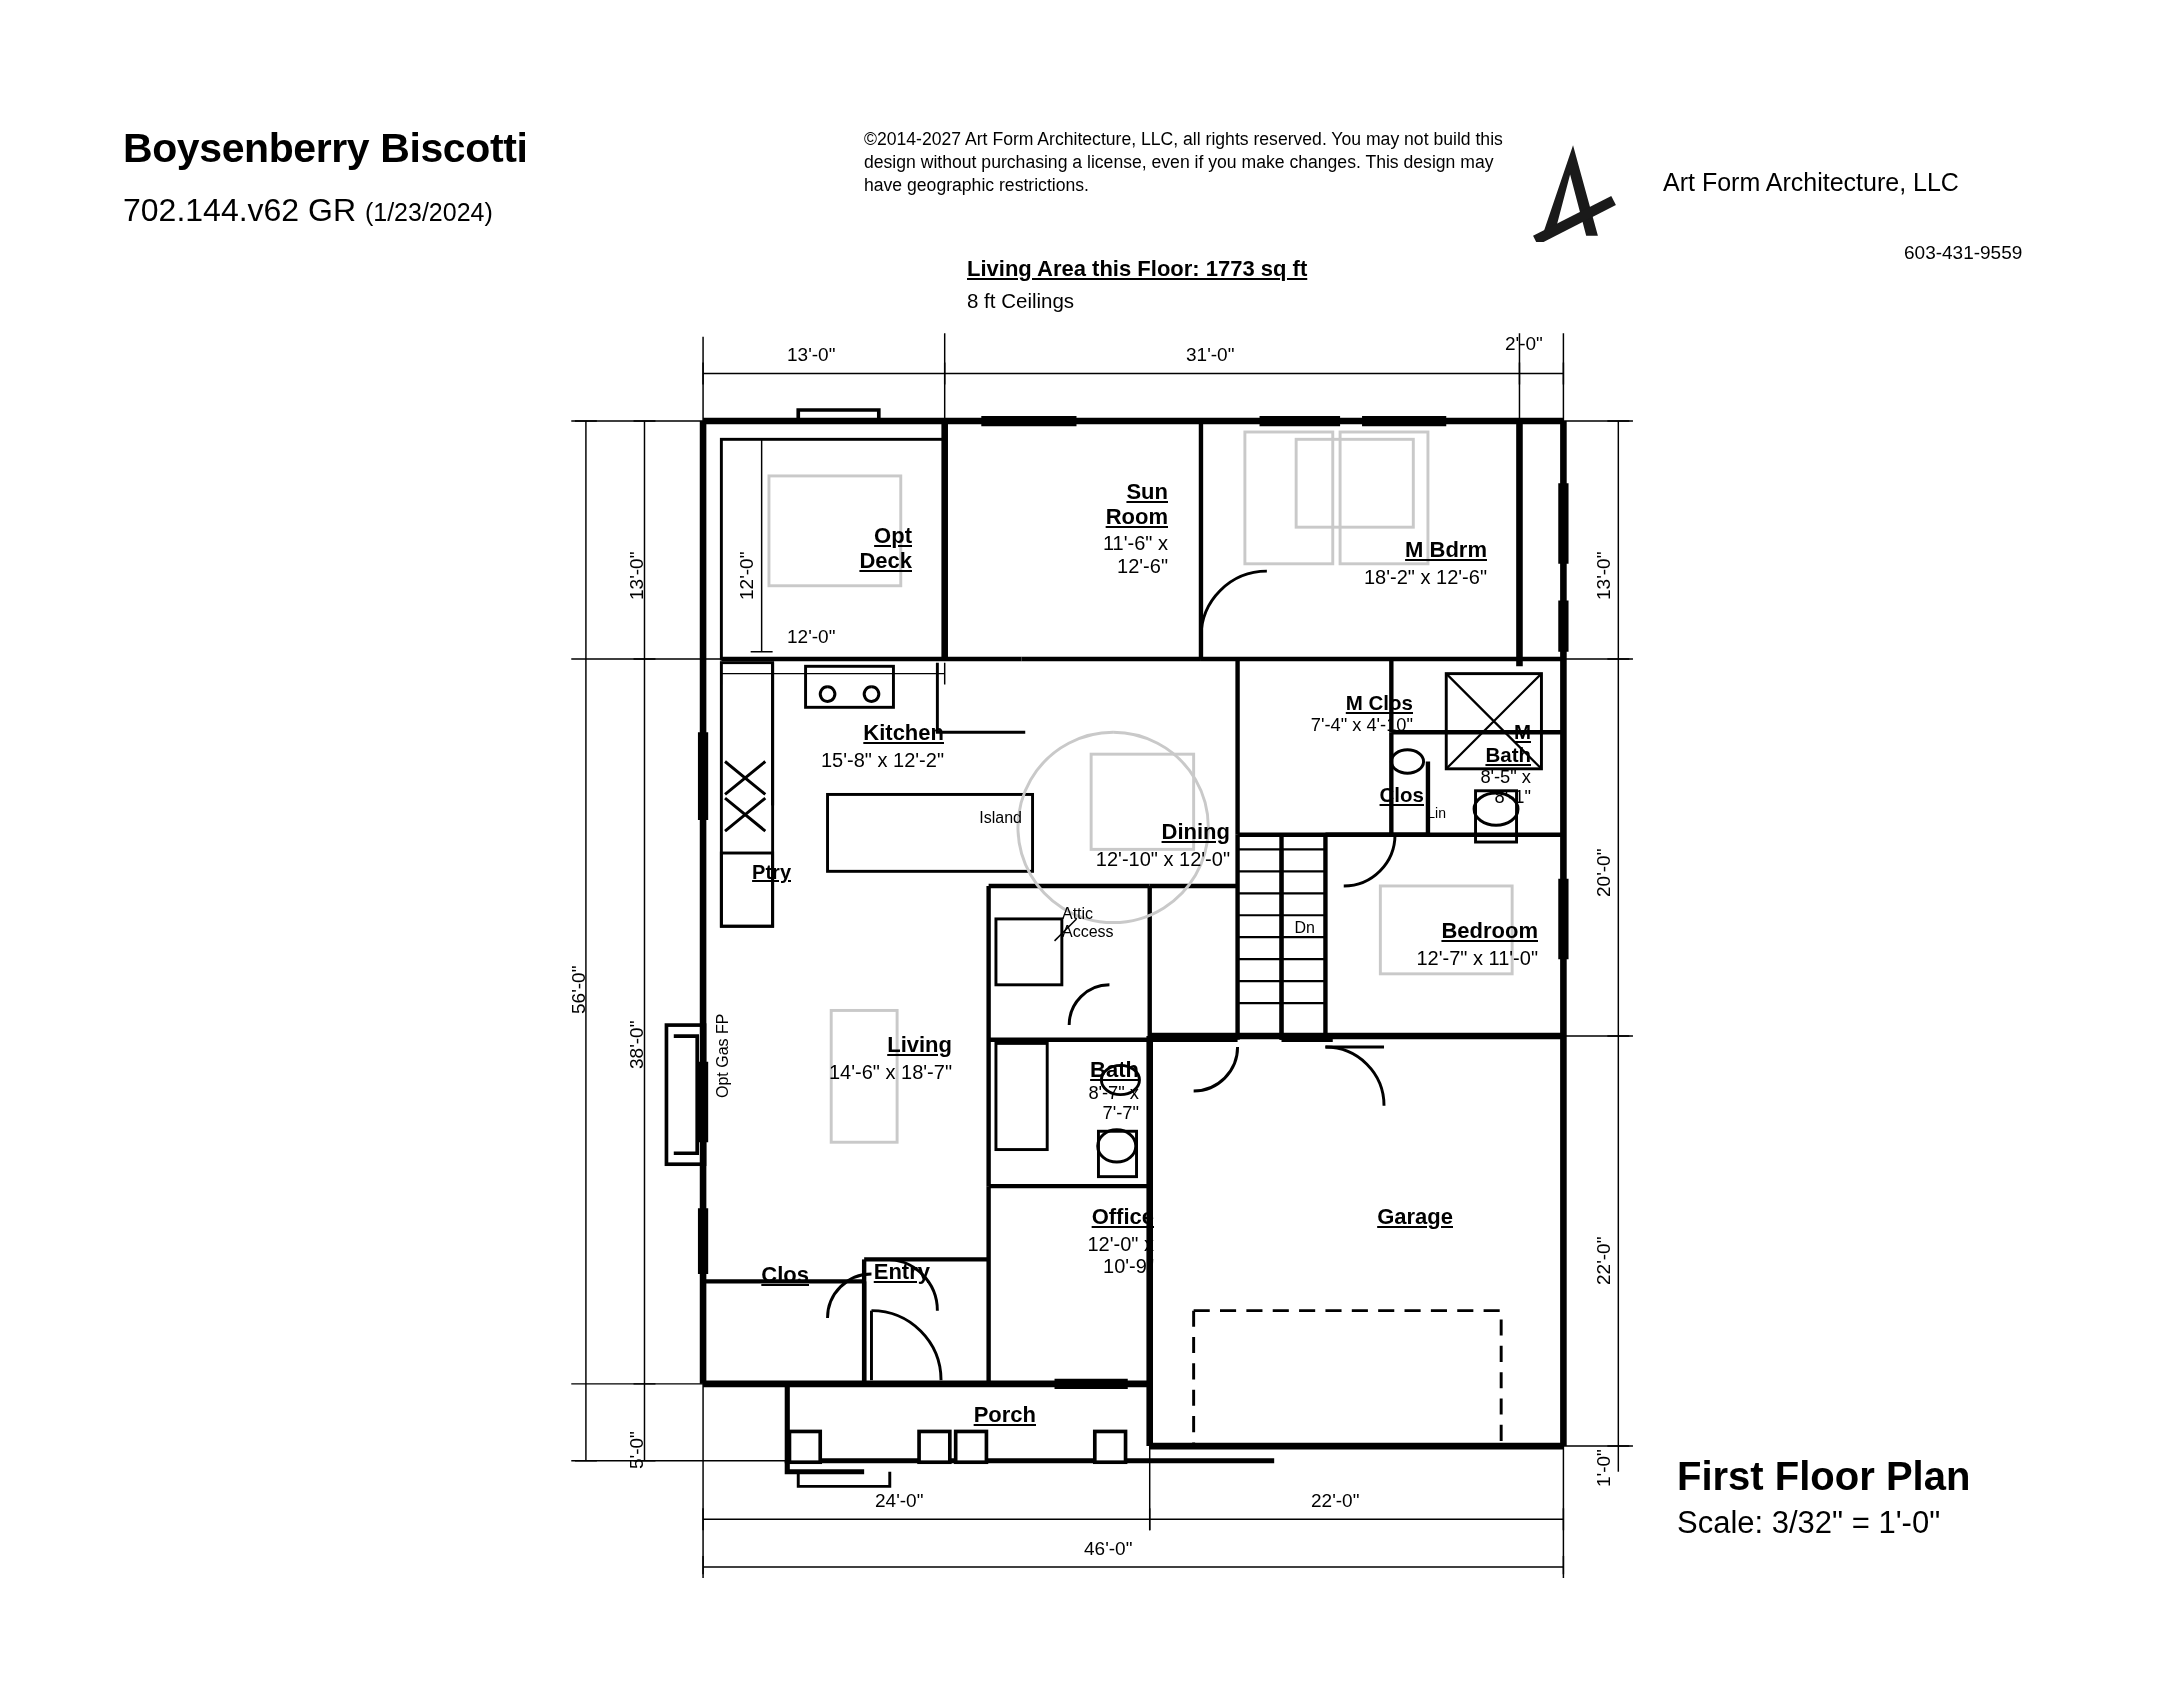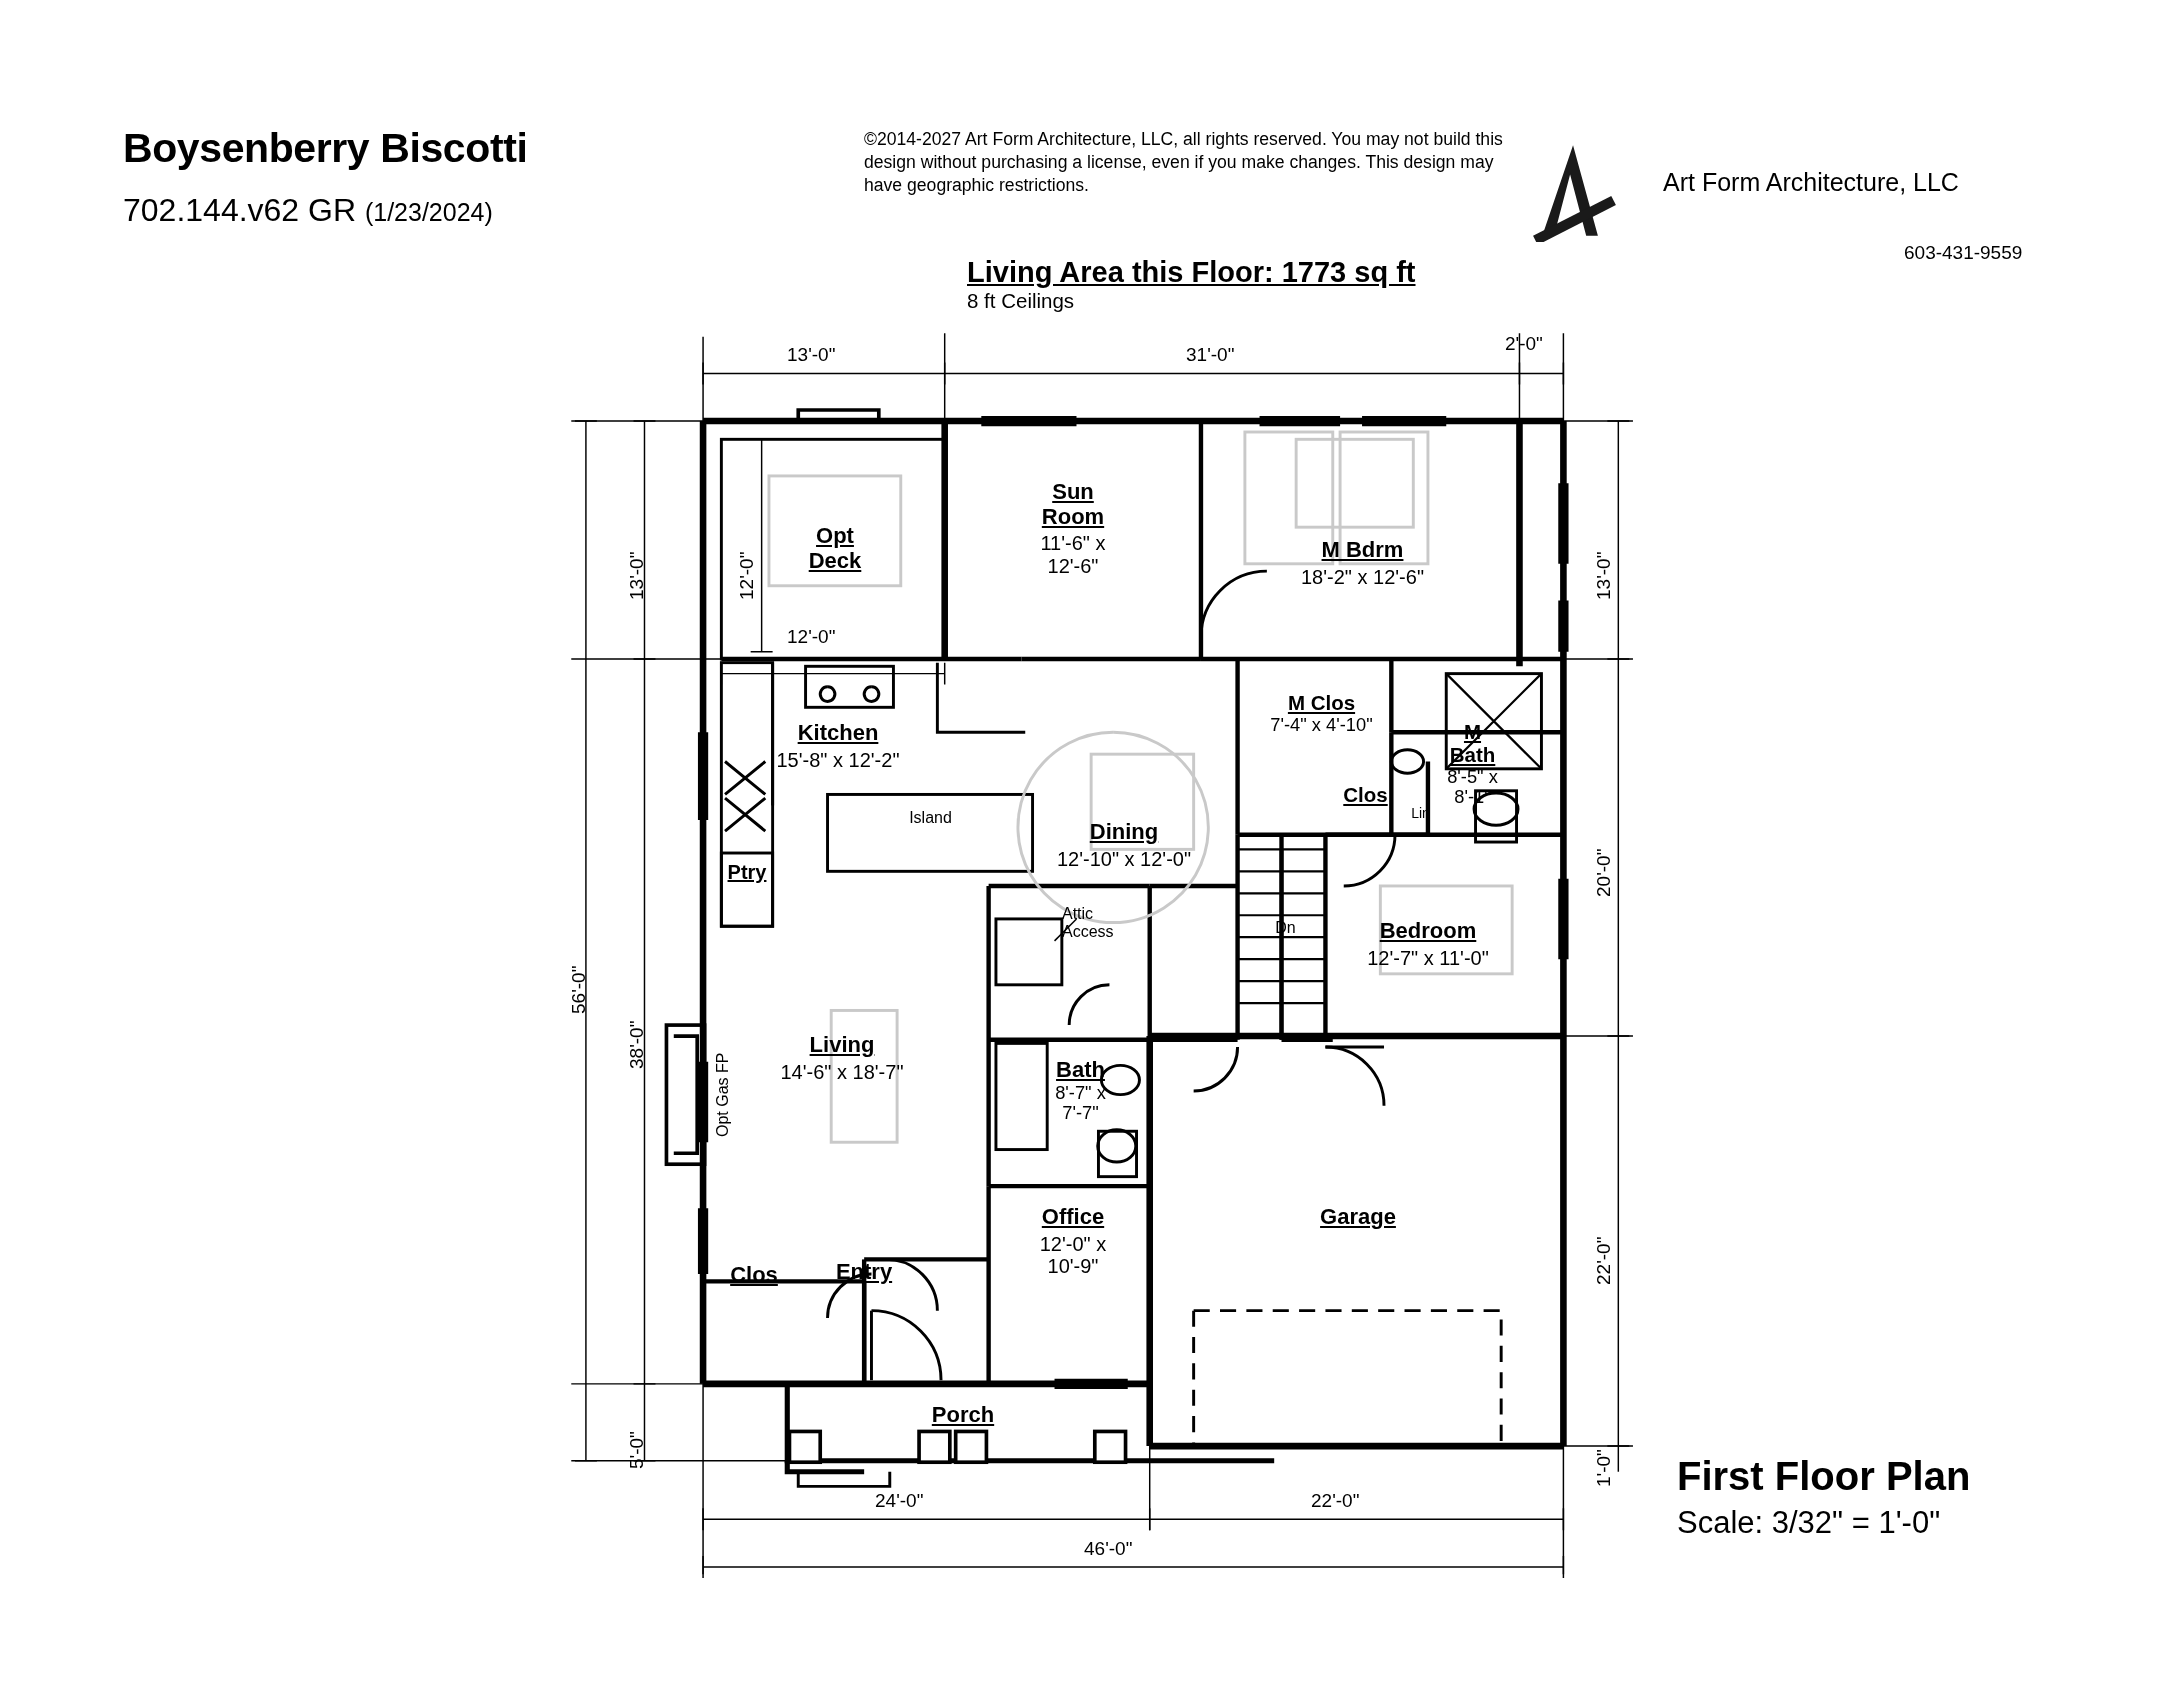--- a/index.html
+++ b/index.html
@@ -6,32 +6,32 @@
   body{width:2183px;height:1687px;position:relative;font-family:"Liberation Sans",sans-serif;color:#000;overflow:hidden;}
   .abs{position:absolute;}
 
   
   #title{left:123px;top:125px;font-size:41px;font-weight:bold;letter-spacing:-0.4px;}
   #subtitle{left:123px;top:192px;font-size:32px;}
   #subtitle .date{font-size:25px;}
   #copyright{left:864px;top:128px;width:645px;font-size:17.6px;line-height:1.32;}
   #firmname{left:1663px;top:168px;font-size:25px;}
   #phone{left:1904px;top:242px;font-size:19px;}
-  #livingarea{left:967px;top:256px;font-size:29px;font-weight:bold;text-decoration:underline;}
+  #livingarea{left:967px;top:256px;font-size:22px;font-weight:bold;text-decoration:underline;}
   #ceilings{left:967px;top:289px;font-size:20.5px;}
   #logo{left:1516px;top:139px;width:117px;height:103px;}
 
   
   #ffp{left:1677px;top:1454px;font-size:40px;font-weight:bold;}
   #scale{left:1677px;top:1505px;font-size:31px;}
 
   
   #plan{left:0;top:0;width:2183px;height:1687px;}
 
-  .lbl{position:absolute;font-size:19px;line-height:1.12;text-align:center;}
+  .lbl{position:absolute;font-size:19px;line-height:1.12;text-align:right;}
   .rm-name{font-weight:bold;text-decoration:underline;font-size:22px;}
   .rm-dim{font-size:20px;}
   .sm{font-size:16px;}
   .xs{font-size:14px;}
   .dimtxt{position:absolute;font-size:19px;}
   .vert{writing-mode:vertical-rl;transform:rotate(180deg);}
 </style>
 </head>
 <body>
 

